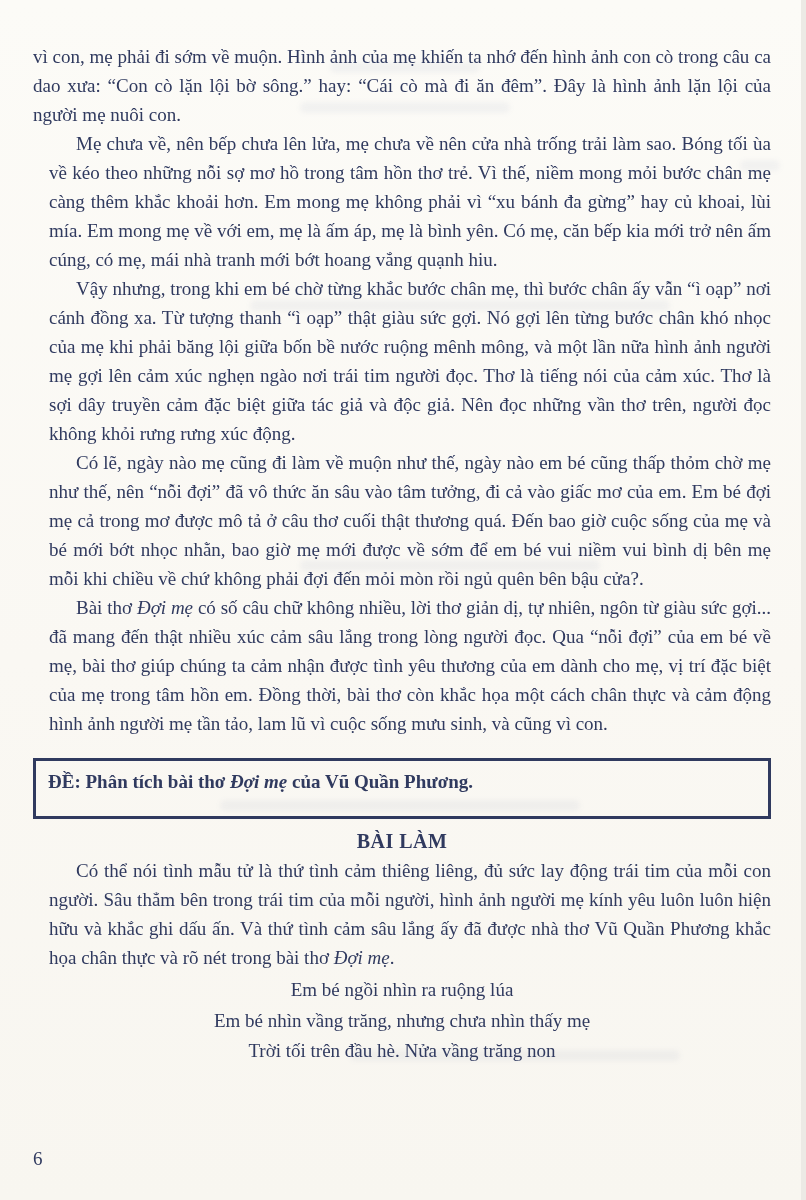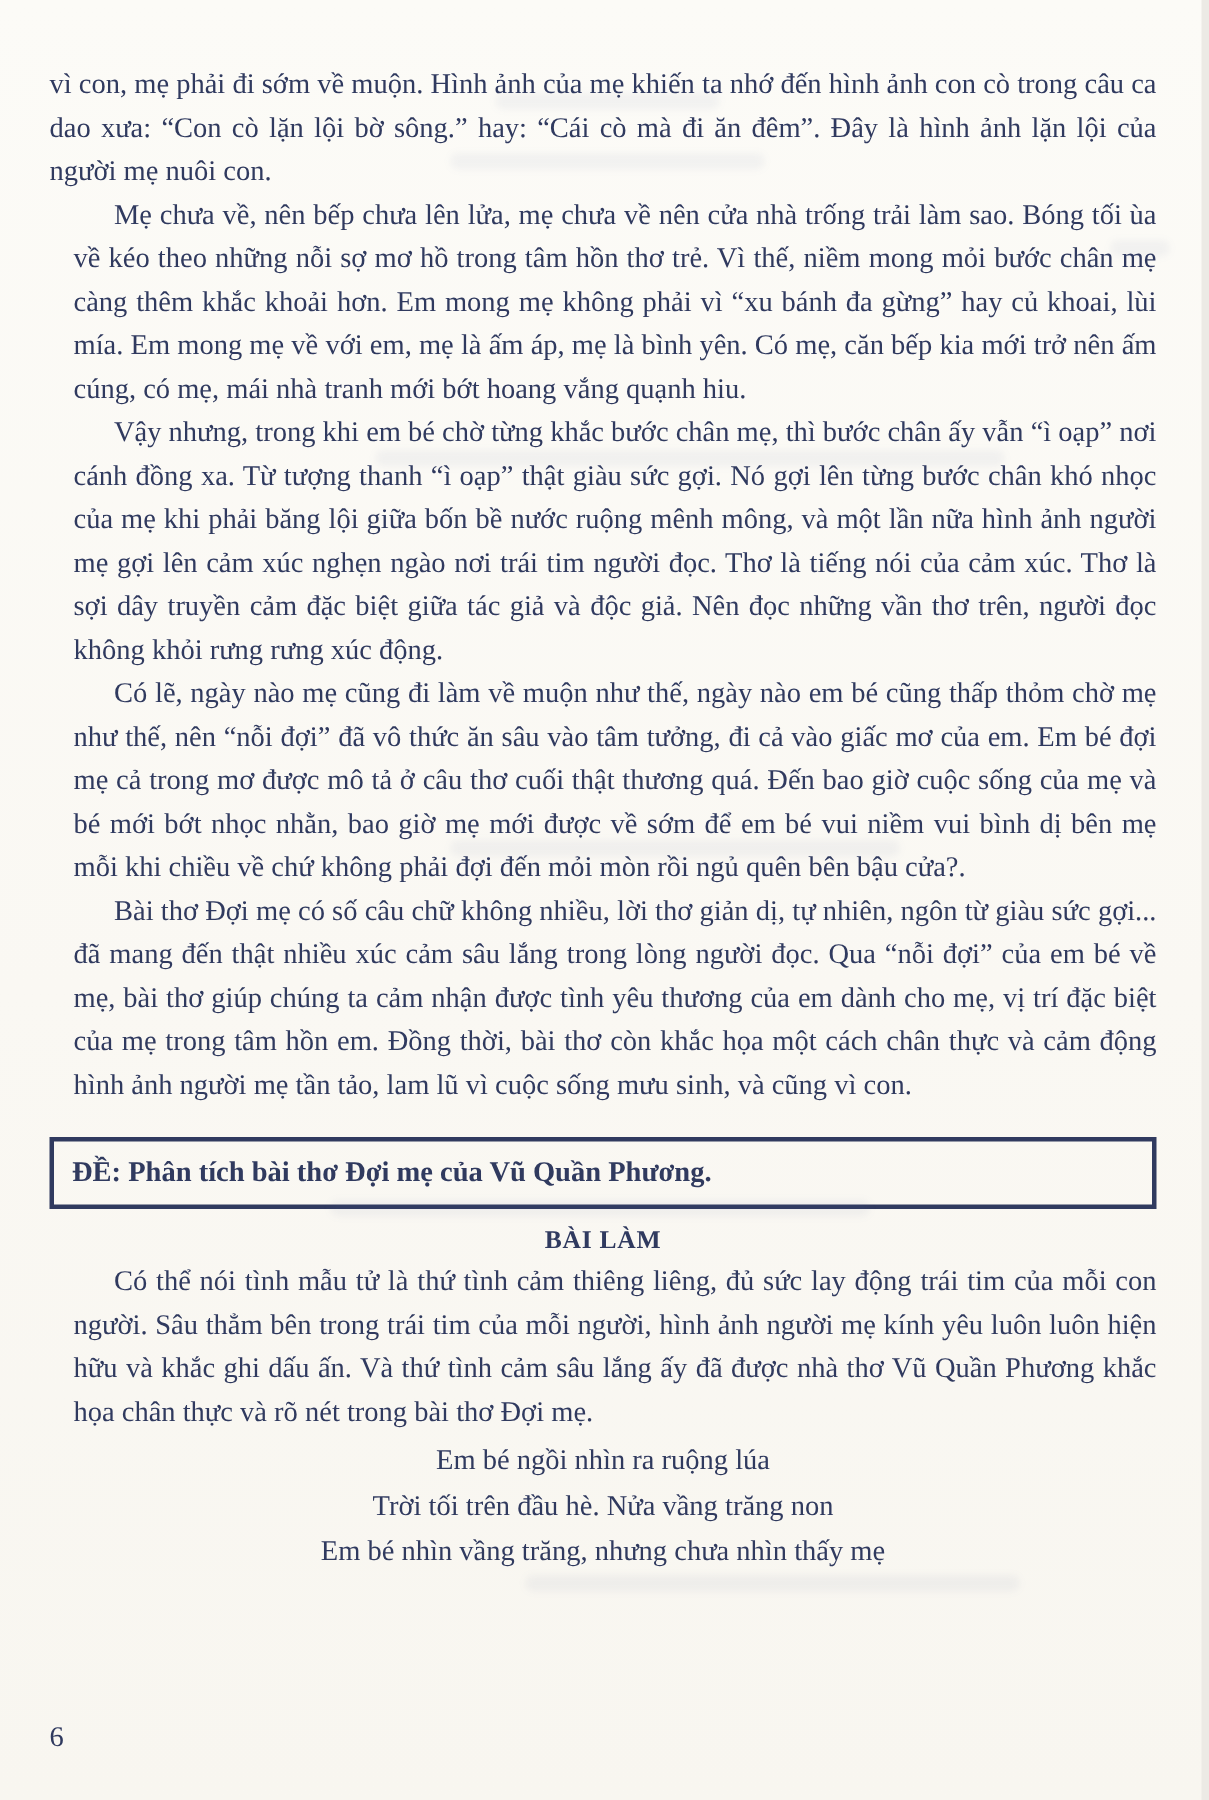--- a/index.html
+++ b/index.html
@@ -19,32 +19,32 @@
     overflow:hidden;
   }
   
   .bleed{position:absolute;inset:0;pointer-events:none;}
   .bleed span{
     position:absolute;height:11px;border-radius:6px;
     background:rgba(70,90,150,0.055);filter:blur(2.5px);
   }
   .para{margin:0;text-align:justify;line-height:29px;}
   .para.indent{text-indent:27px;margin-left:16px;}
-  .i{}
+  .i{font-style:italic;}
   .b{font-weight:700;}
   .prompt-box{
     margin-top:20px;
     border:3px solid #303a5f;
-    padding:6px 12px 6px 12px;
+    padding:6px 12px 19px 12px;
   }
   .box-line{text-align:left;line-height:30px;font-weight:700;}
   .heading{
     margin:11px 0 3px 0;
     text-align:center;
-    font-size:17px;font-weight:700;
+    font-size:20px;font-weight:700;
     letter-spacing:0.5px;
   }
   .poem{margin-top:3px;text-align:center;}
   .poem-line{line-height:30.5px;}
   .page-number{
     position:absolute;left:33px;bottom:30px;
     font-size:19px;
   }
 </style>
 </head>
@@ -75,18 +75,18 @@
     </div>
 
   <h3 class="heading">BÀI LÀM</h3>
 
   <div id="essay-paragraphs">
       <p class="para indent"><span>Có thể nói tình mẫu tử là thứ tình cảm thiêng liêng, đủ sức lay động trái tim của mỗi con người. Sâu thẳm bên trong trái tim của mỗi người, hình ảnh người mẹ kính yêu luôn luôn hiện hữu và khắc ghi dấu ấn. Và thứ tình cảm sâu lắng ấy đã được nhà thơ Vũ Quần Phương khắc họa chân thực và rõ nét trong bài thơ </span><span class="i">Đợi mẹ</span><span>.</span></p>
     </div>
 
   <div class="poem" id="poem">
       <div class="poem-line">Em bé ngồi nhìn ra ruộng lúa</div>
+      <div class="poem-line">Em bé nhìn vầng trăng, nhưng chưa nhìn thấy mẹ</div>
       <div class="poem-line">Trời tối trên đầu hè. Nửa vầng trăng non</div>
-      <div class="poem-line">Em bé nhìn vầng trăng, nhưng chưa nhìn thấy mẹ</div>
     </div>
 
   <div class="page-number">6</div>
 </div>
 
 </body></html>

